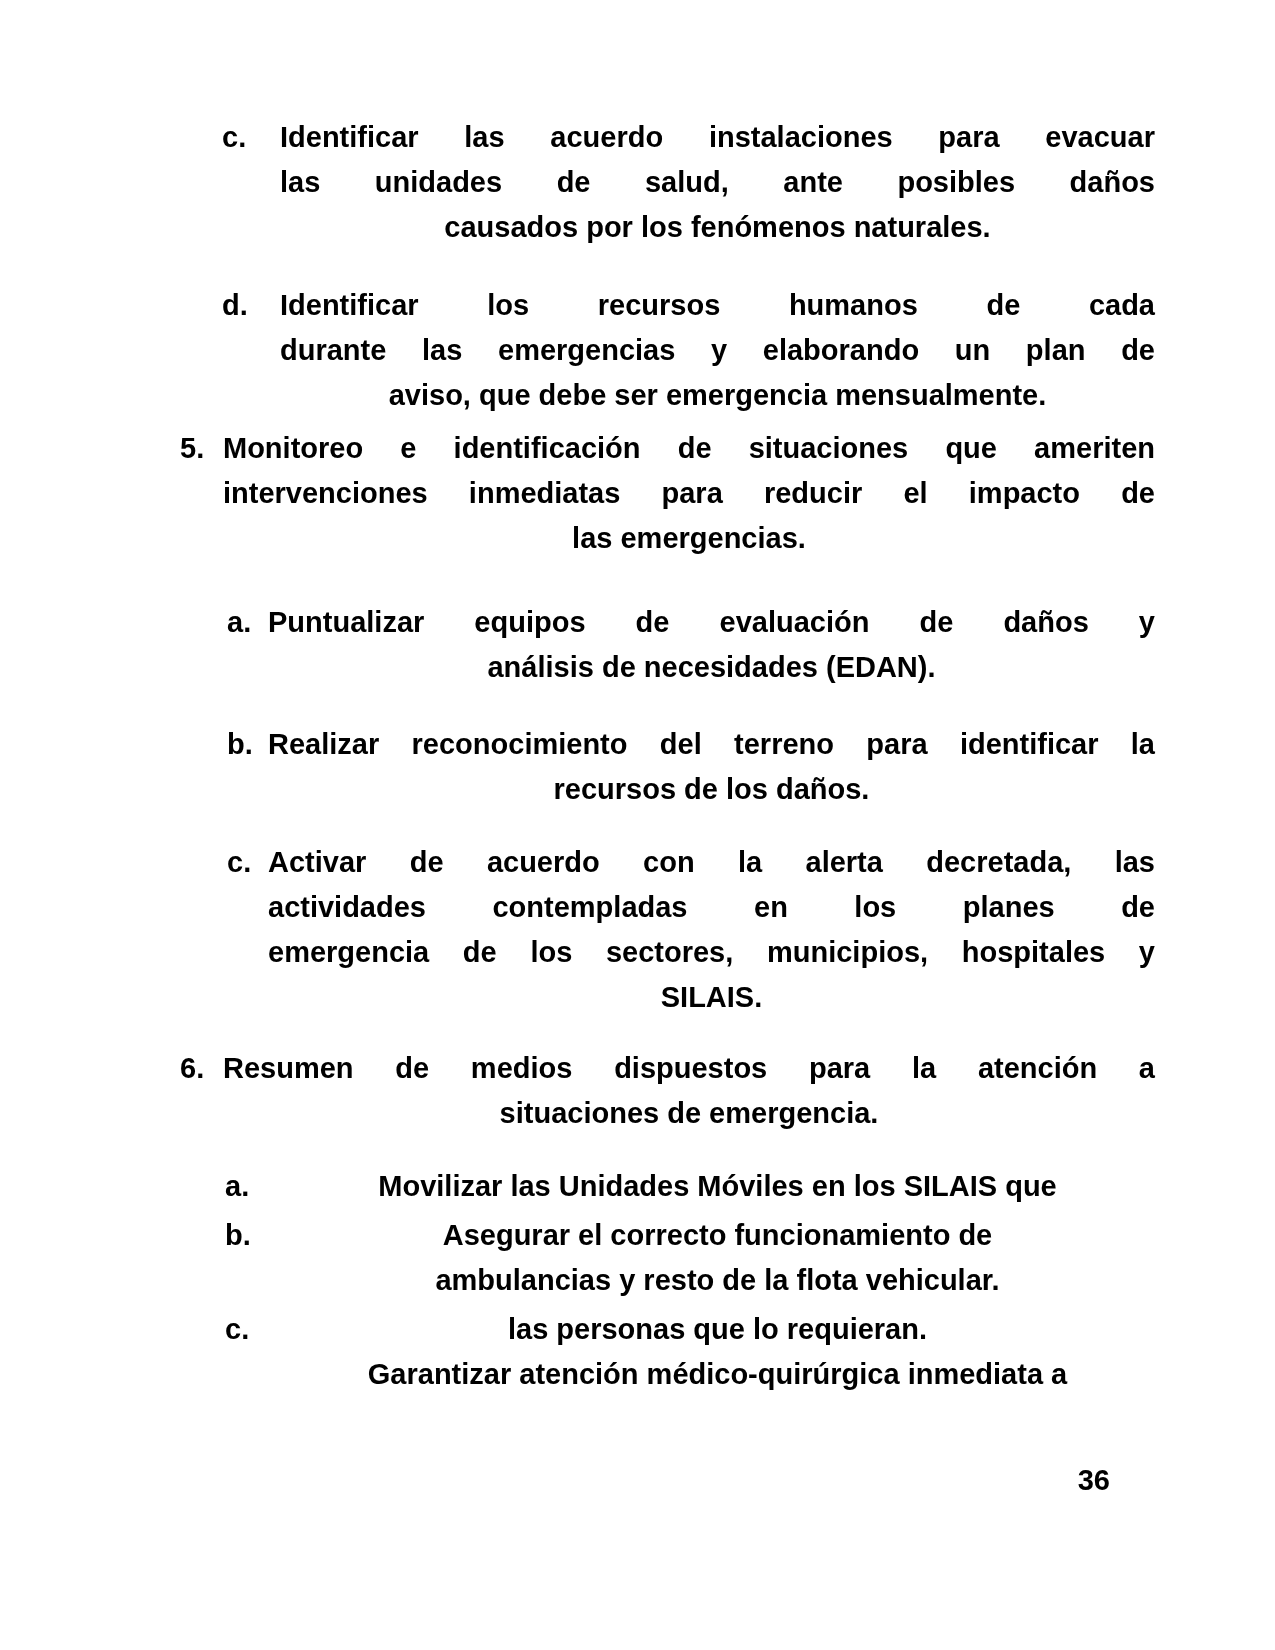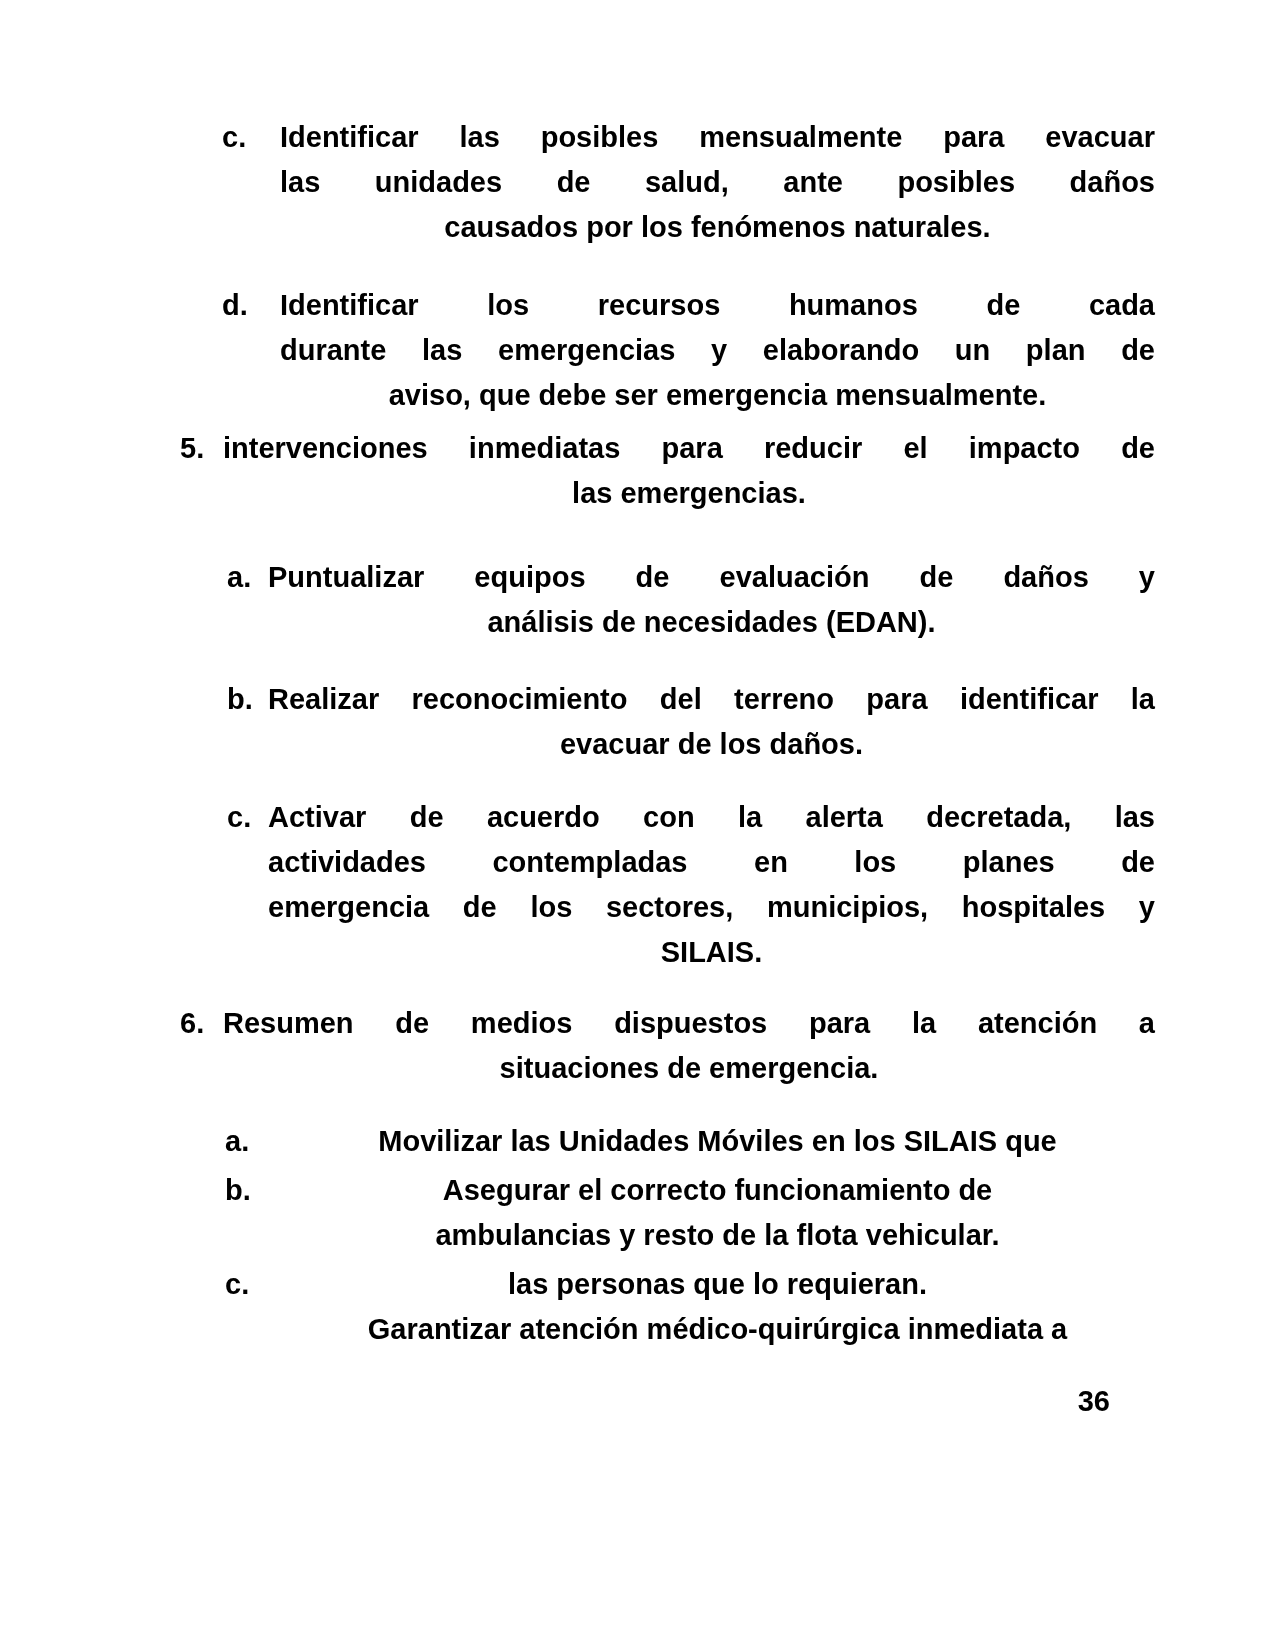--- a/index.html
+++ b/index.html
@@ -48,61 +48,62 @@
   .m-5  { margin-top: 8px;  }
   .m-5a { margin-top: 39px; }
   .m-5b { margin-top: 32px; }
   .m-5c { margin-top: 28px; }
   .m-6  { margin-top: 26px; }
   .m-6a { margin-top: 28px; }
   .m-6b { margin-top: 4px;  }
   .m-6c { margin-top: 4px;  }
 
   .footer {
-    margin-top: 27px;
+    margin-top: 61px;
     text-align: right;
     padding-right: 45px;
   }
 </style>
 </head>
 <body>
 
 <div class="page">
   <div class="content">
 
     <div class="para p-cd">
       <span class="marker">c.</span>
-      <div class="line jl">Identificar las posibles mensualmente para evacuar</div>
+      <div class="line jl">Identificar las acuerdo instalaciones para evacuar</div>
       <div class="line jl">las unidades de salud, ante posibles daños</div>
       <div class="line">causados por los fenómenos naturales.</div>
     </div>
 
     <div class="para p-cd m-d">
       <span class="marker">d.</span>
       <div class="line jl">Identificar los recursos humanos de cada</div>
       <div class="line jl">durante las emergencias y elaborando un plan de</div>
       <div class="line">aviso, que debe ser emergencia mensualmente.</div>
     </div>
 
     <div class="para p-n m-5">
       <span class="marker">5.</span>
+      <div class="line jl">Monitoreo e identificación de situaciones que ameriten</div>
       <div class="line jl">intervenciones inmediatas para reducir el impacto de</div>
       <div class="line">las emergencias.</div>
     </div>
 
     <div class="para p-5s m-5a">
       <span class="marker">a.</span>
       <div class="line jl">Puntualizar equipos de evaluación de daños y</div>
       <div class="line">análisis de necesidades (EDAN).</div>
     </div>
 
     <div class="para p-5s m-5b">
       <span class="marker">b.</span>
       <div class="line jl">Realizar reconocimiento del terreno para identificar la</div>
-      <div class="line">evacuar de los daños.</div>
+      <div class="line">recursos de los daños.</div>
     </div>
 
     <div class="para p-5s m-5c">
       <span class="marker">c.</span>
       <div class="line jl">Activar de acuerdo con la alerta decretada, las</div>
       <div class="line jl">actividades contempladas en los planes de</div>
       <div class="line jl">emergencia de los sectores, municipios, hospitales y</div>
       <div class="line">SILAIS.</div>
     </div>
 

